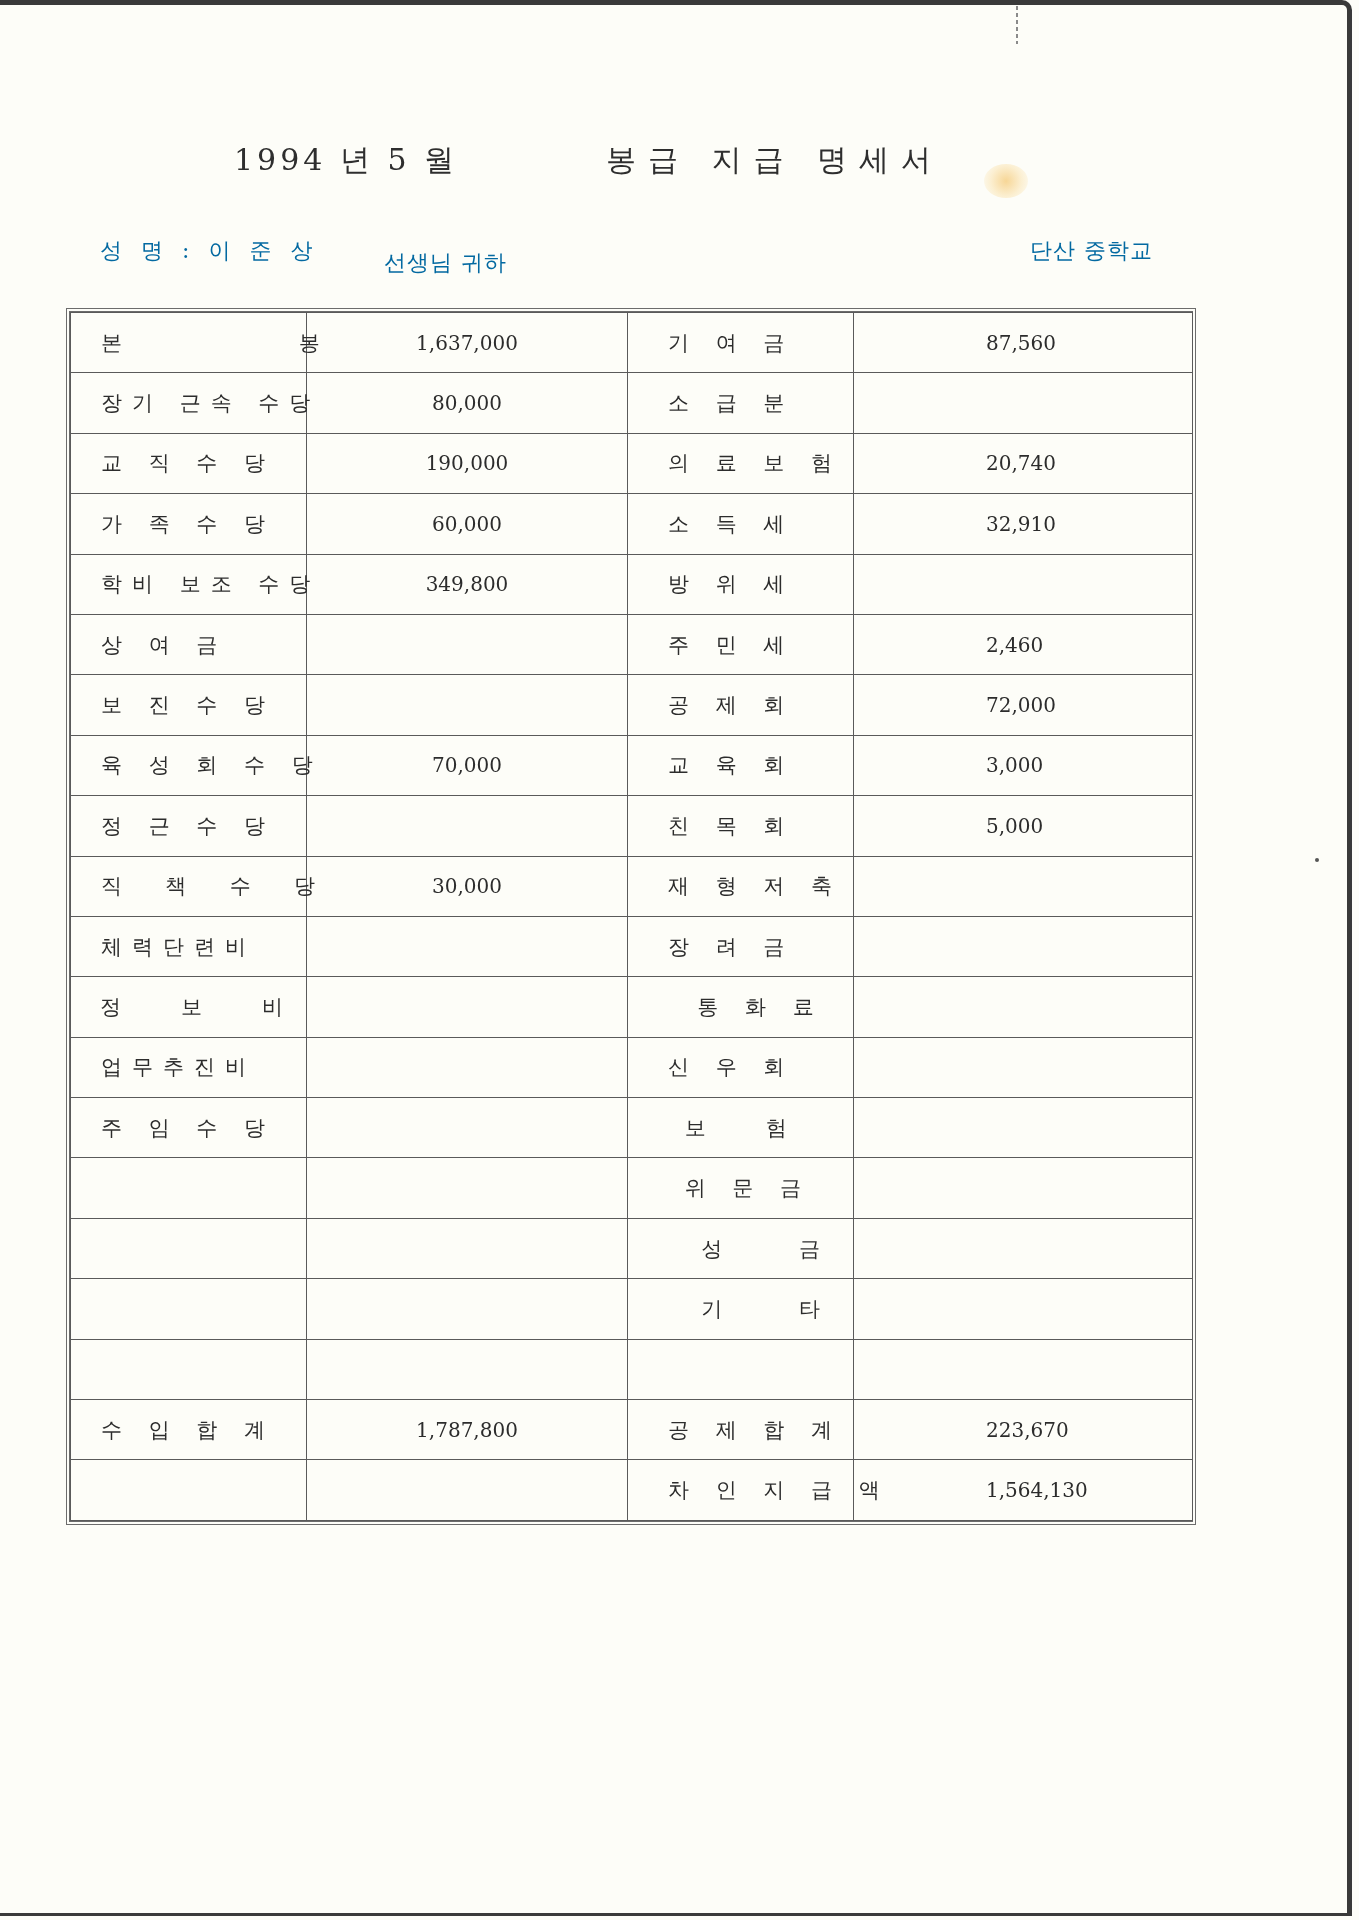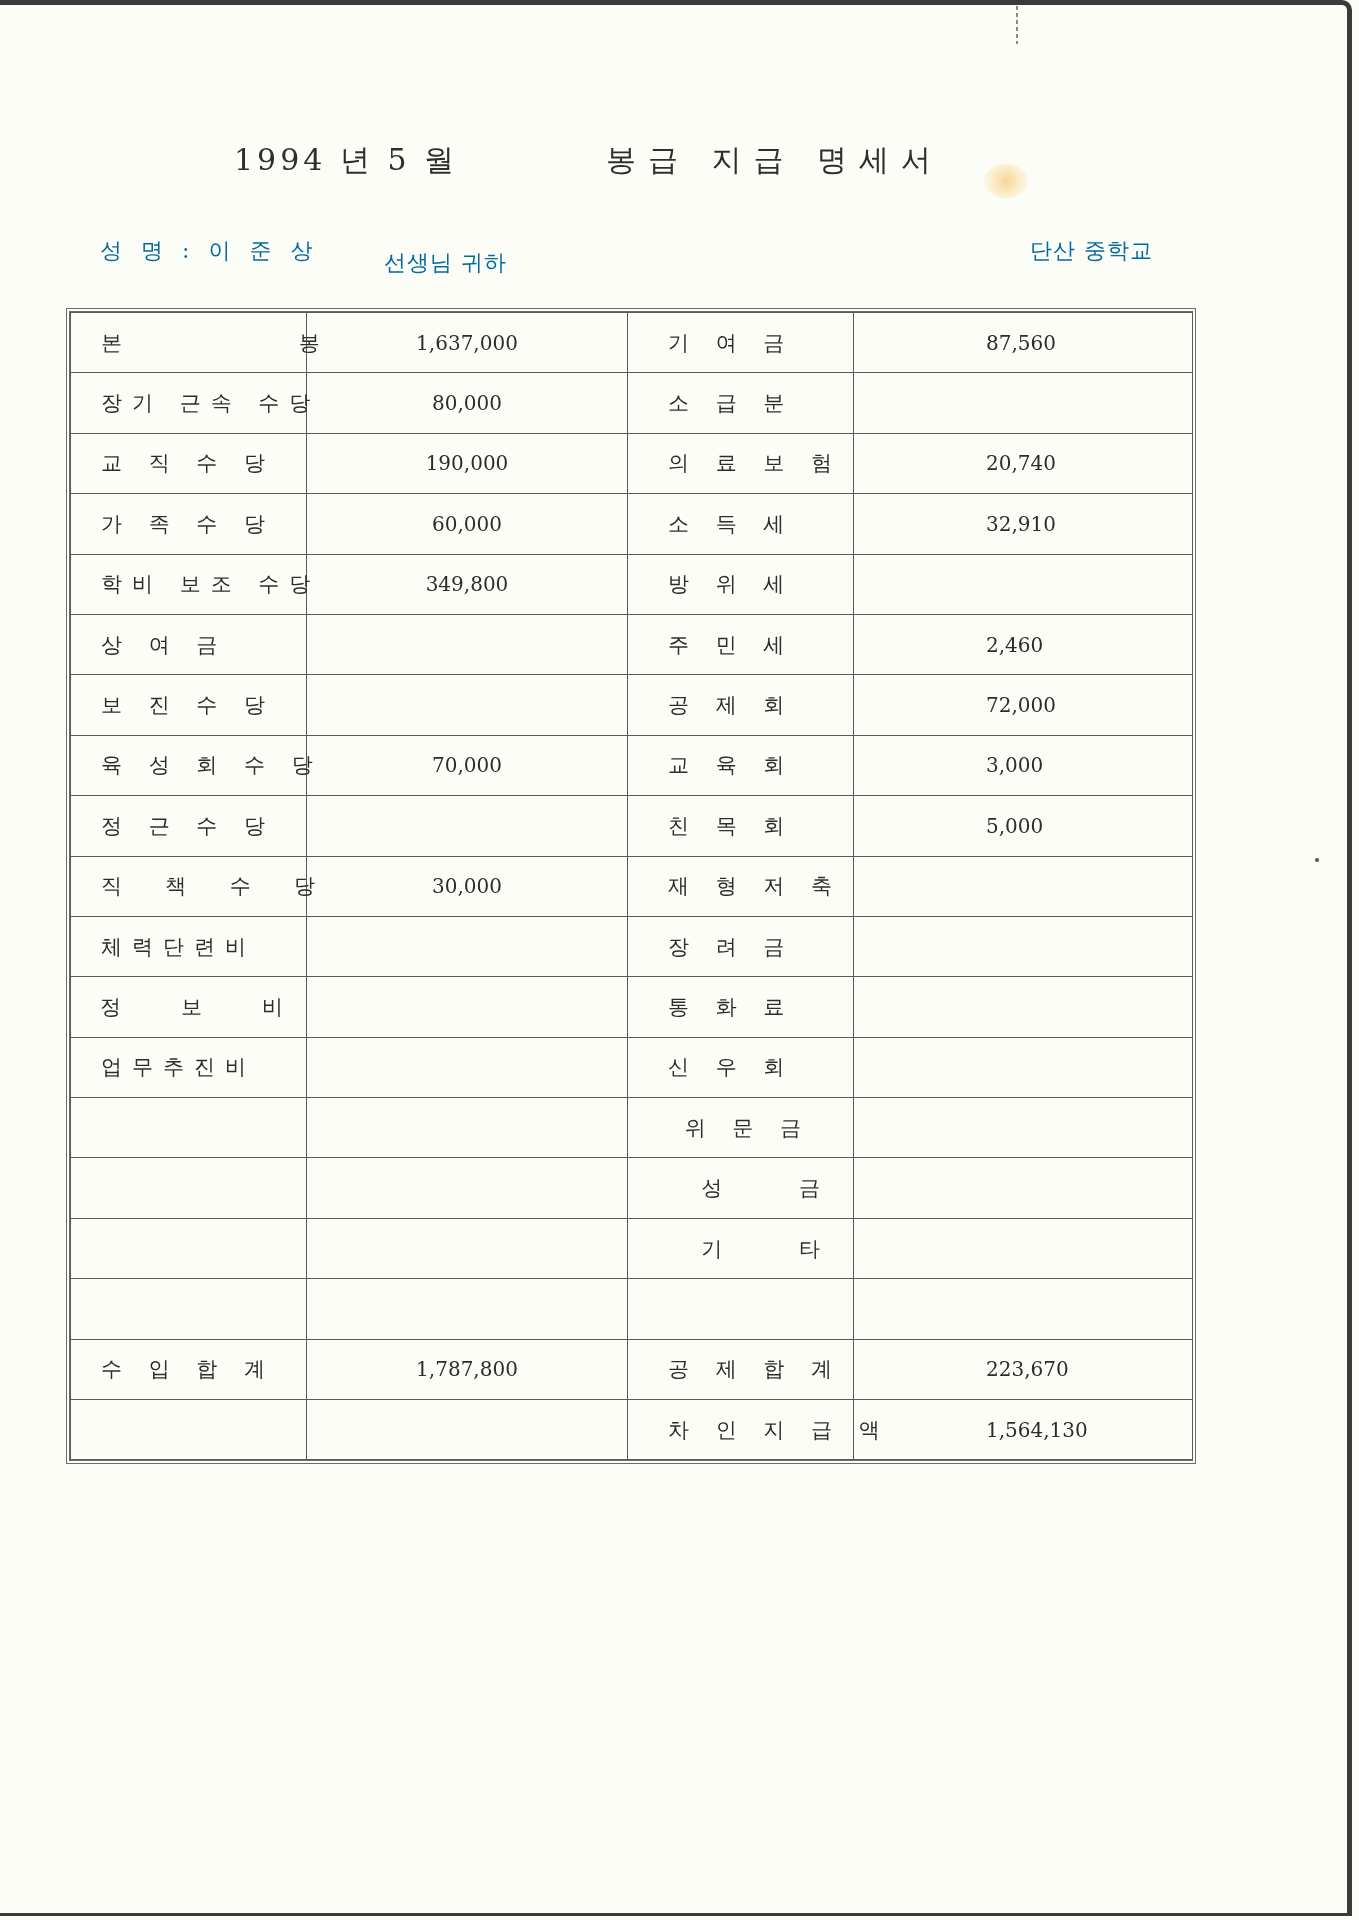--- a/index.html
+++ b/index.html
@@ -146,27 +146,33 @@
         </tr>
         <tr>
           <td class="lbl" style="white-space: pre;">체력단련비</td>
           <td class="val" style="white-space: pre;"></td>
           <td class="lbl r" style="white-space: pre;">장 려 금</td>
           <td class="val r" style="white-space: pre;"></td>
         </tr>
         <tr>
           <td class="lbl" style="white-space: pre; padding-left: 29px;">정   보   비</td>
           <td class="val" style="white-space: pre;"></td>
-          <td class="lbl r" style="white-space: pre;">통 화 료</td>
+          <td class="lbl r" style="white-space: pre; text-align: center;">통 화 료</td>
           <td class="val r" style="white-space: pre;"></td>
         </tr>
         <tr>
           <td class="lbl" style="white-space: pre;">업무추진비</td>
           <td class="val" style="white-space: pre;"></td>
           <td class="lbl r" style="white-space: pre;">신 우 회</td>
+          <td class="val r" style="white-space: pre;"></td>
+        </tr>
+        <tr>
+          <td class="lbl" style="white-space: pre;">주 임 수 당</td>
+          <td class="val" style="white-space: pre;"></td>
+          <td class="lbl r" style="white-space: pre;"> 보   험</td>
           <td class="val r" style="white-space: pre;"></td>
         </tr>
         <tr>
           <td class="lbl" style="white-space: pre;"></td>
           <td class="val" style="white-space: pre;"></td>
           <td class="lbl r" style="white-space: pre;"> 위 문 금</td>
           <td class="val r" style="white-space: pre;"></td>
         </tr>
         <tr>
           <td class="lbl" style="white-space: pre;"></td>

